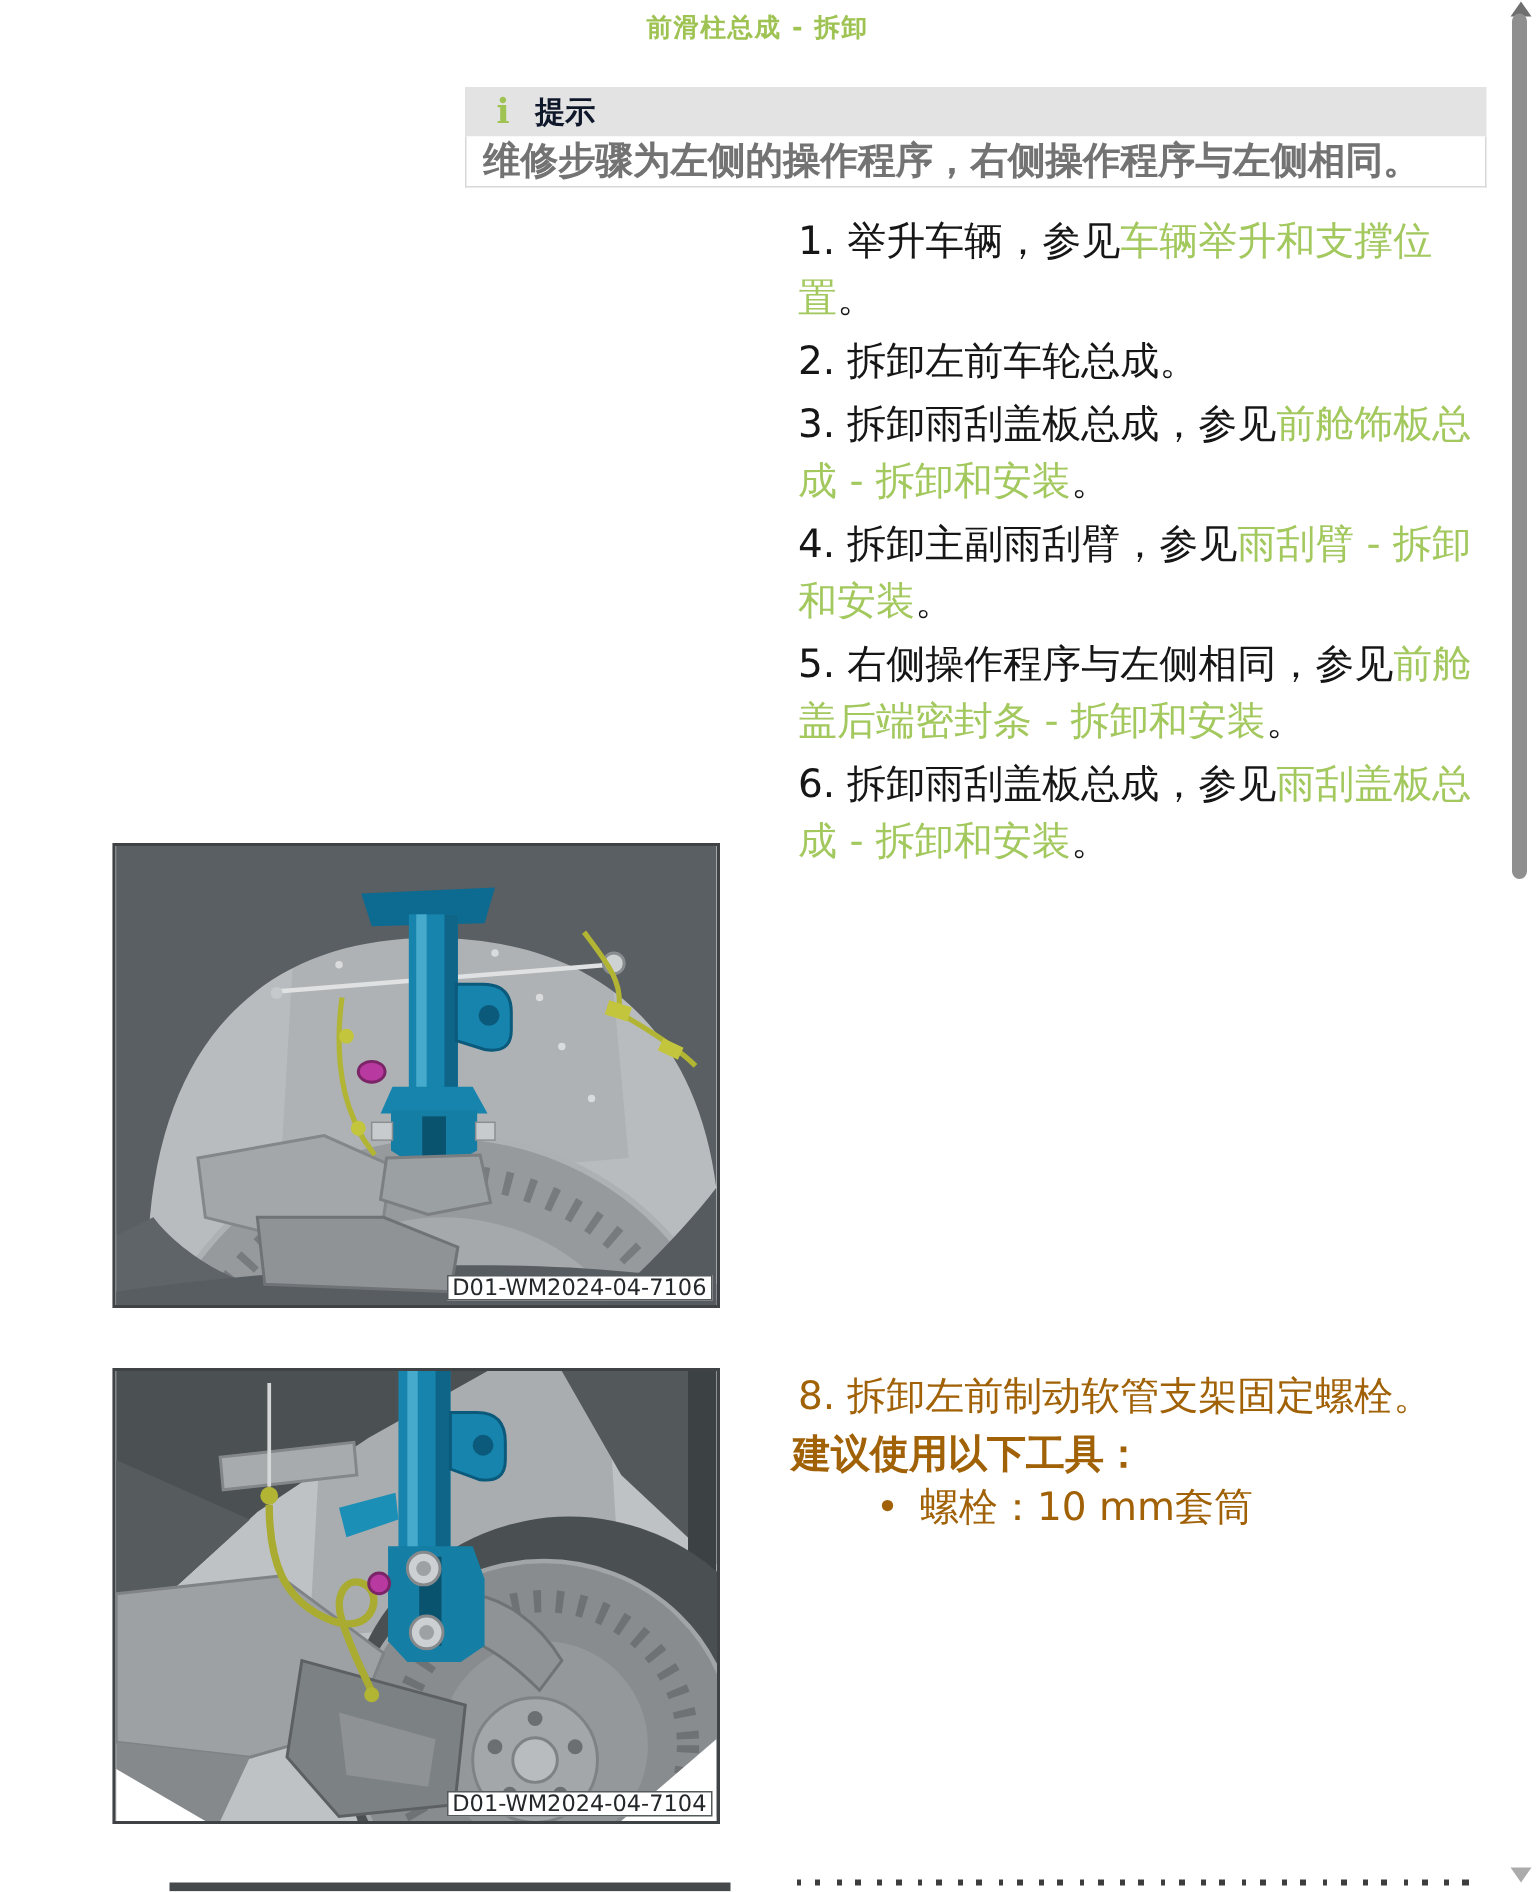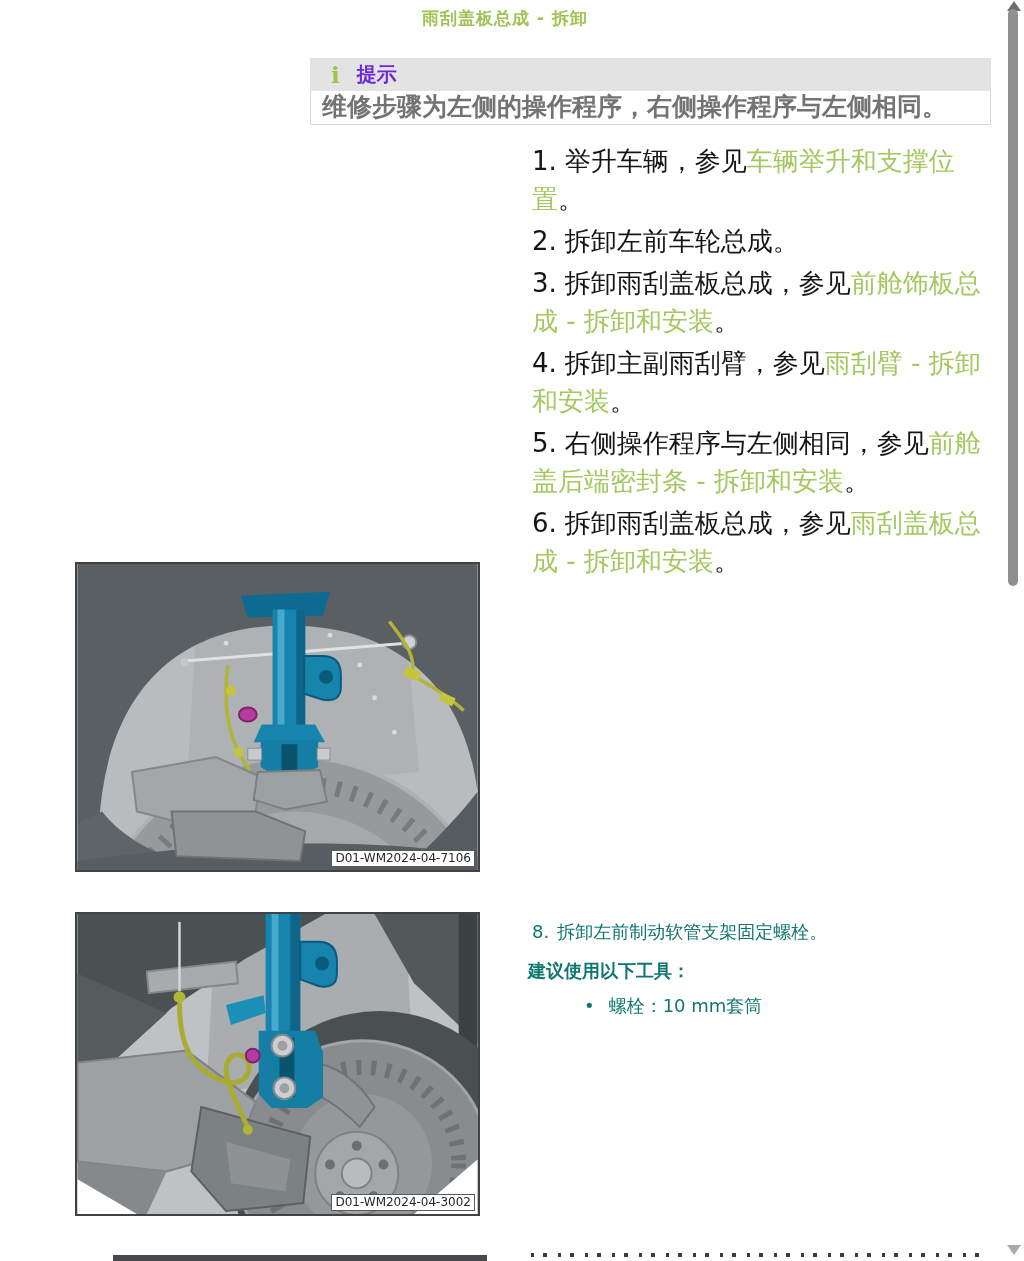--- a/index.html
+++ b/index.html
@@ -8,42 +8,42 @@
     font-family:"DejaVu Sans","Liberation Sans",sans-serif; overflow:hidden;
   }
   .doc-title {
     position:absolute; top:7px; left:0; width:1010px; text-align:center;
     font-size:17px; font-weight:bold; color:#9fc353; letter-spacing:1px;
   }
   
   .tip-box { position:absolute; left:310px; top:58px; width:681px; }
   .tip-header { background:#e3e3e3; height:33px; display:flex; align-items:center; padding-left:21px; box-sizing:border-box; }
   .tip-icon { color:#9fc353; font-weight:bold; font-size:23px; font-family:"DejaVu Serif","Liberation Serif",serif; margin-right:17px; line-height:1; }
-  .tip-title { font-size:20px; font-weight:bold; color:#6d28d9; }
+  .tip-title { font-size:20px; font-weight:bold; color:#0f172a; }
   .tip-body {
     background:#fff; border:1px solid #d8d8d8; border-top:none; box-sizing:border-box;
     font-size:25px; font-weight:bold; color:#737373; padding:1px 0 2px 11px; line-height:30px; white-space:nowrap;
   }
   
   .steps-a { position:absolute; left:528px; top:138px; width:468px; font-size:26px; line-height:38px; color:#161616; word-break:break-all; }
-  .steps-b { position:absolute; left:528px; top:910px; width:468px; font-size:18px; line-height:35px; color:#0f766e; word-break:break-all; }
+  .steps-b { position:absolute; left:528px; top:910px; width:468px; font-size:26px; line-height:35px; color:#a16207; word-break:break-all; }
   .proc-heading, .tools-heading { font-weight:bold; }
   .step { margin:4px; }
   .num { margin-right:8px; }
   .lnk { color:#a2c85e; text-decoration:none; cursor:pointer; }
   .tool-item { padding-left:56px; }
   .bullet { margin-right:14px; }
   
   .fig { position:absolute; border:2px solid #3f4346; background:#c9cccd; box-sizing:border-box; }
   .fig1 { left:75px; top:562px; width:405px; height:310px; }
   .fig2 { left:75px; top:912px; width:405px; height:304px; }
   .fig svg { display:block; width:100%; height:100%; }
   .fig-label {
     position:absolute; right:3px; bottom:3px; background:#ffffff; border:1px solid #555a5d;
-    padding:0 3px; font-size:12px; line-height:15px; color:#25282a; white-space:nowrap;margin-top:16px;
+    padding:0 3px; font-size:15px; line-height:15px; color:#25282a; white-space:nowrap;margin-top:16px;
   }
   
   .fig3-top { position:absolute; left:113px; top:1255px; width:374px; height:6px; background:#45494c; }
   .clipped-line {
     position:absolute; left:531px; top:1253px; width:456px; height:4px;
     background-image:repeating-linear-gradient(90deg,#3d3d3d 0 3px,transparent 3px 12px,#3d3d3d 12px 16px,transparent 16px 27px);
   }
   .watermark {
     position:absolute; right:29px; top:1212px; font-size:15px; color:#c9c9c9;
     text-shadow:-1px -1px 0 #8f8f8f; white-space:nowrap;
@@ -52,21 +52,21 @@
   .scrollbar { position:absolute; right:0; top:0; width:20px; height:1261px; background:transparent; }
   .sb-up { position:absolute; top:1px; left:3px; width:0; height:0; border-left:7px solid transparent; border-right:7px solid transparent; border-bottom:10px solid #6f6f6f; }
   .sb-thumb { position:absolute; top:9px; left:4px; width:10px; height:577px; background:#8f8f8f; border-radius:6px; }
   .sb-down { position:absolute; top:1245px; left:3px; width:0; height:0; border-left:7px solid transparent; border-right:7px solid transparent; border-top:10px solid #ababab; }
 </style>
 </head>
 <body>
 
 <div class="page">
 
-  <div class="doc-title">雨刮盖板总成 - 拆卸</div>
+  <div class="doc-title">前滑柱总成 - 拆卸</div>
 
   <div class="tip-box">
     <div class="tip-header">
       <span class="tip-icon">i</span>
       <span class="tip-title">提示</span>
     </div>
     <div class="tip-body">维修步骤为左侧的操作程序，右侧操作程序与左侧相同。</div>
   </div>
 
   <div class="steps-a">
@@ -186,21 +186,21 @@
       <circle cx="103" cy="84" r="6" fill="#b2b434"></circle>
 
       <path d="M103,90 C103,128 112,155 145,168 C172,178 180,152 168,144 C156,137 146,150 152,168 C158,188 166,202 172,216" stroke="#a9ac30" stroke-width="5" fill="none"></path>
       <circle cx="172" cy="218" r="5" fill="#b2b434"></circle>
 
       <circle cx="177" cy="143" r="7" fill="#b83aa0" stroke="#7c2468" stroke-width="2"></circle>
 
       <path d="M0,268 L60,303 L0,303 Z" fill="#ffffff"></path>
       <path d="M340,303 L404,248 L404,303 Z" fill="#ffffff"></path>
     </svg>
-    <div class="fig-label">D01-WM2024-04-3002</div>
+    <div class="fig-label">D01-WM2024-04-7104</div>
   </figure>
 
 
   <div class="fig3-top"></div>
   <div class="clipped-line"></div>
 
   <div class="scrollbar">
     <div class="sb-up"></div>
     <div class="sb-thumb"></div>
     <div class="sb-down"></div>

